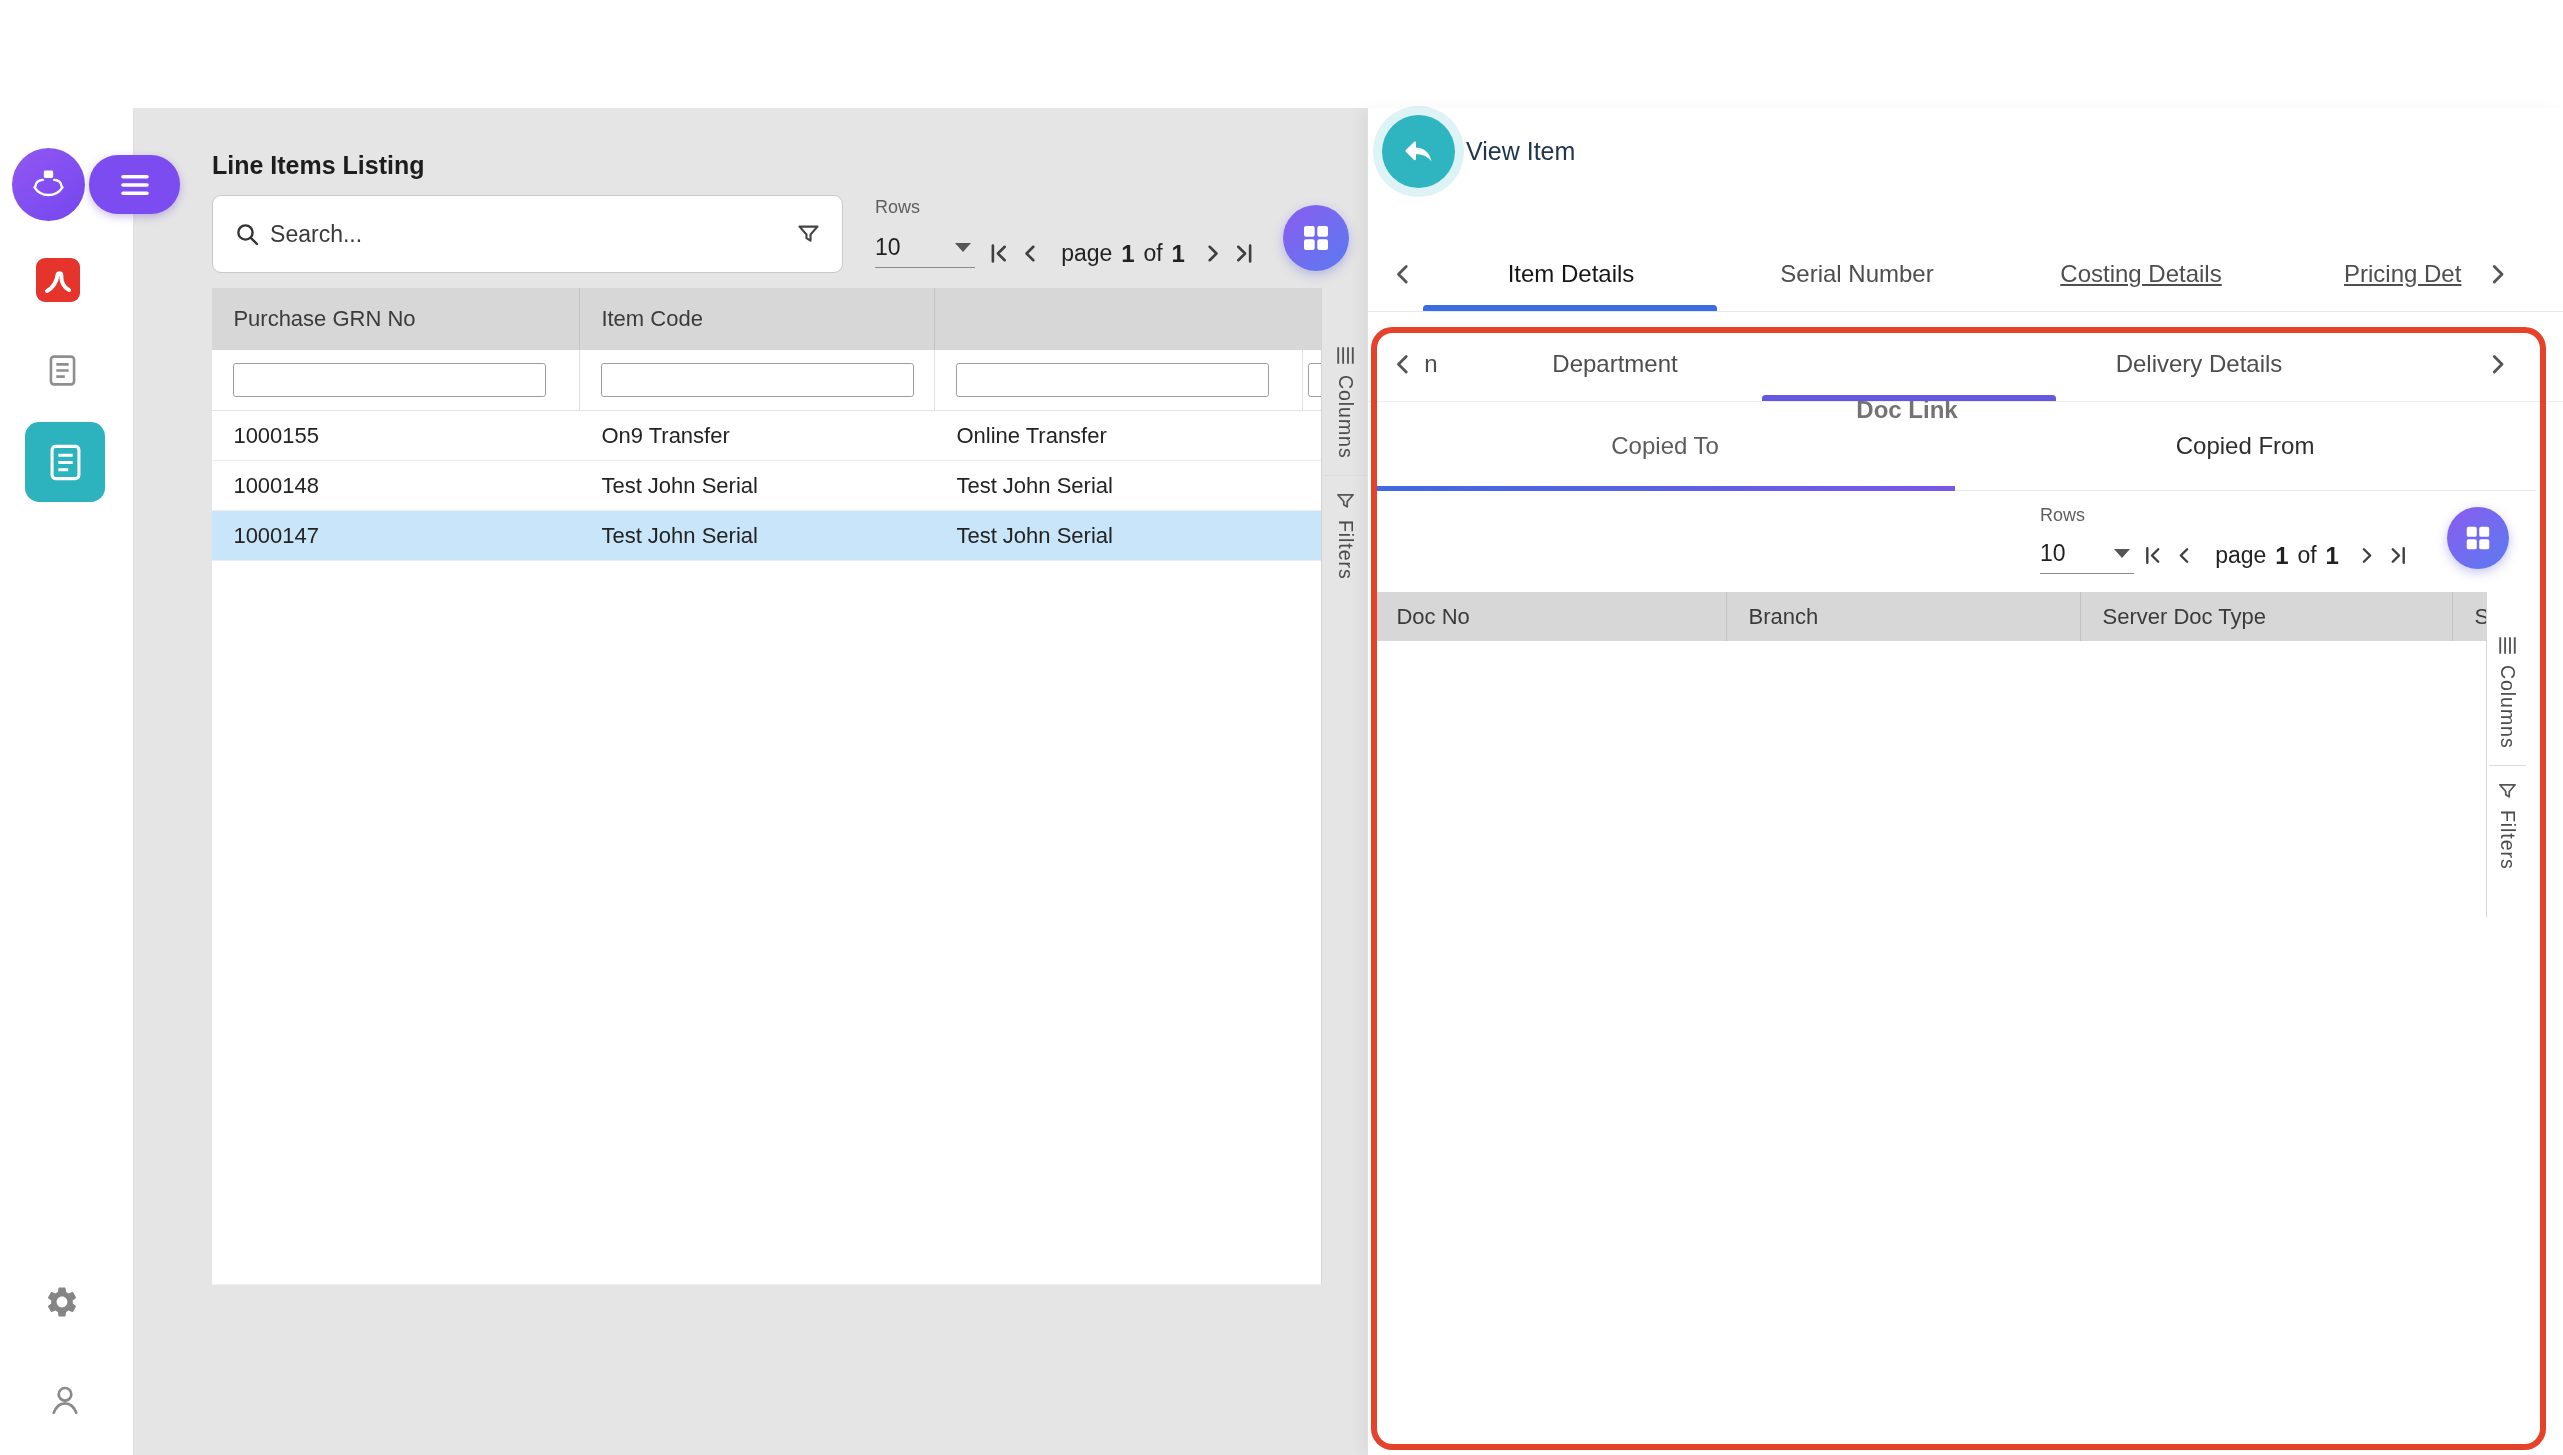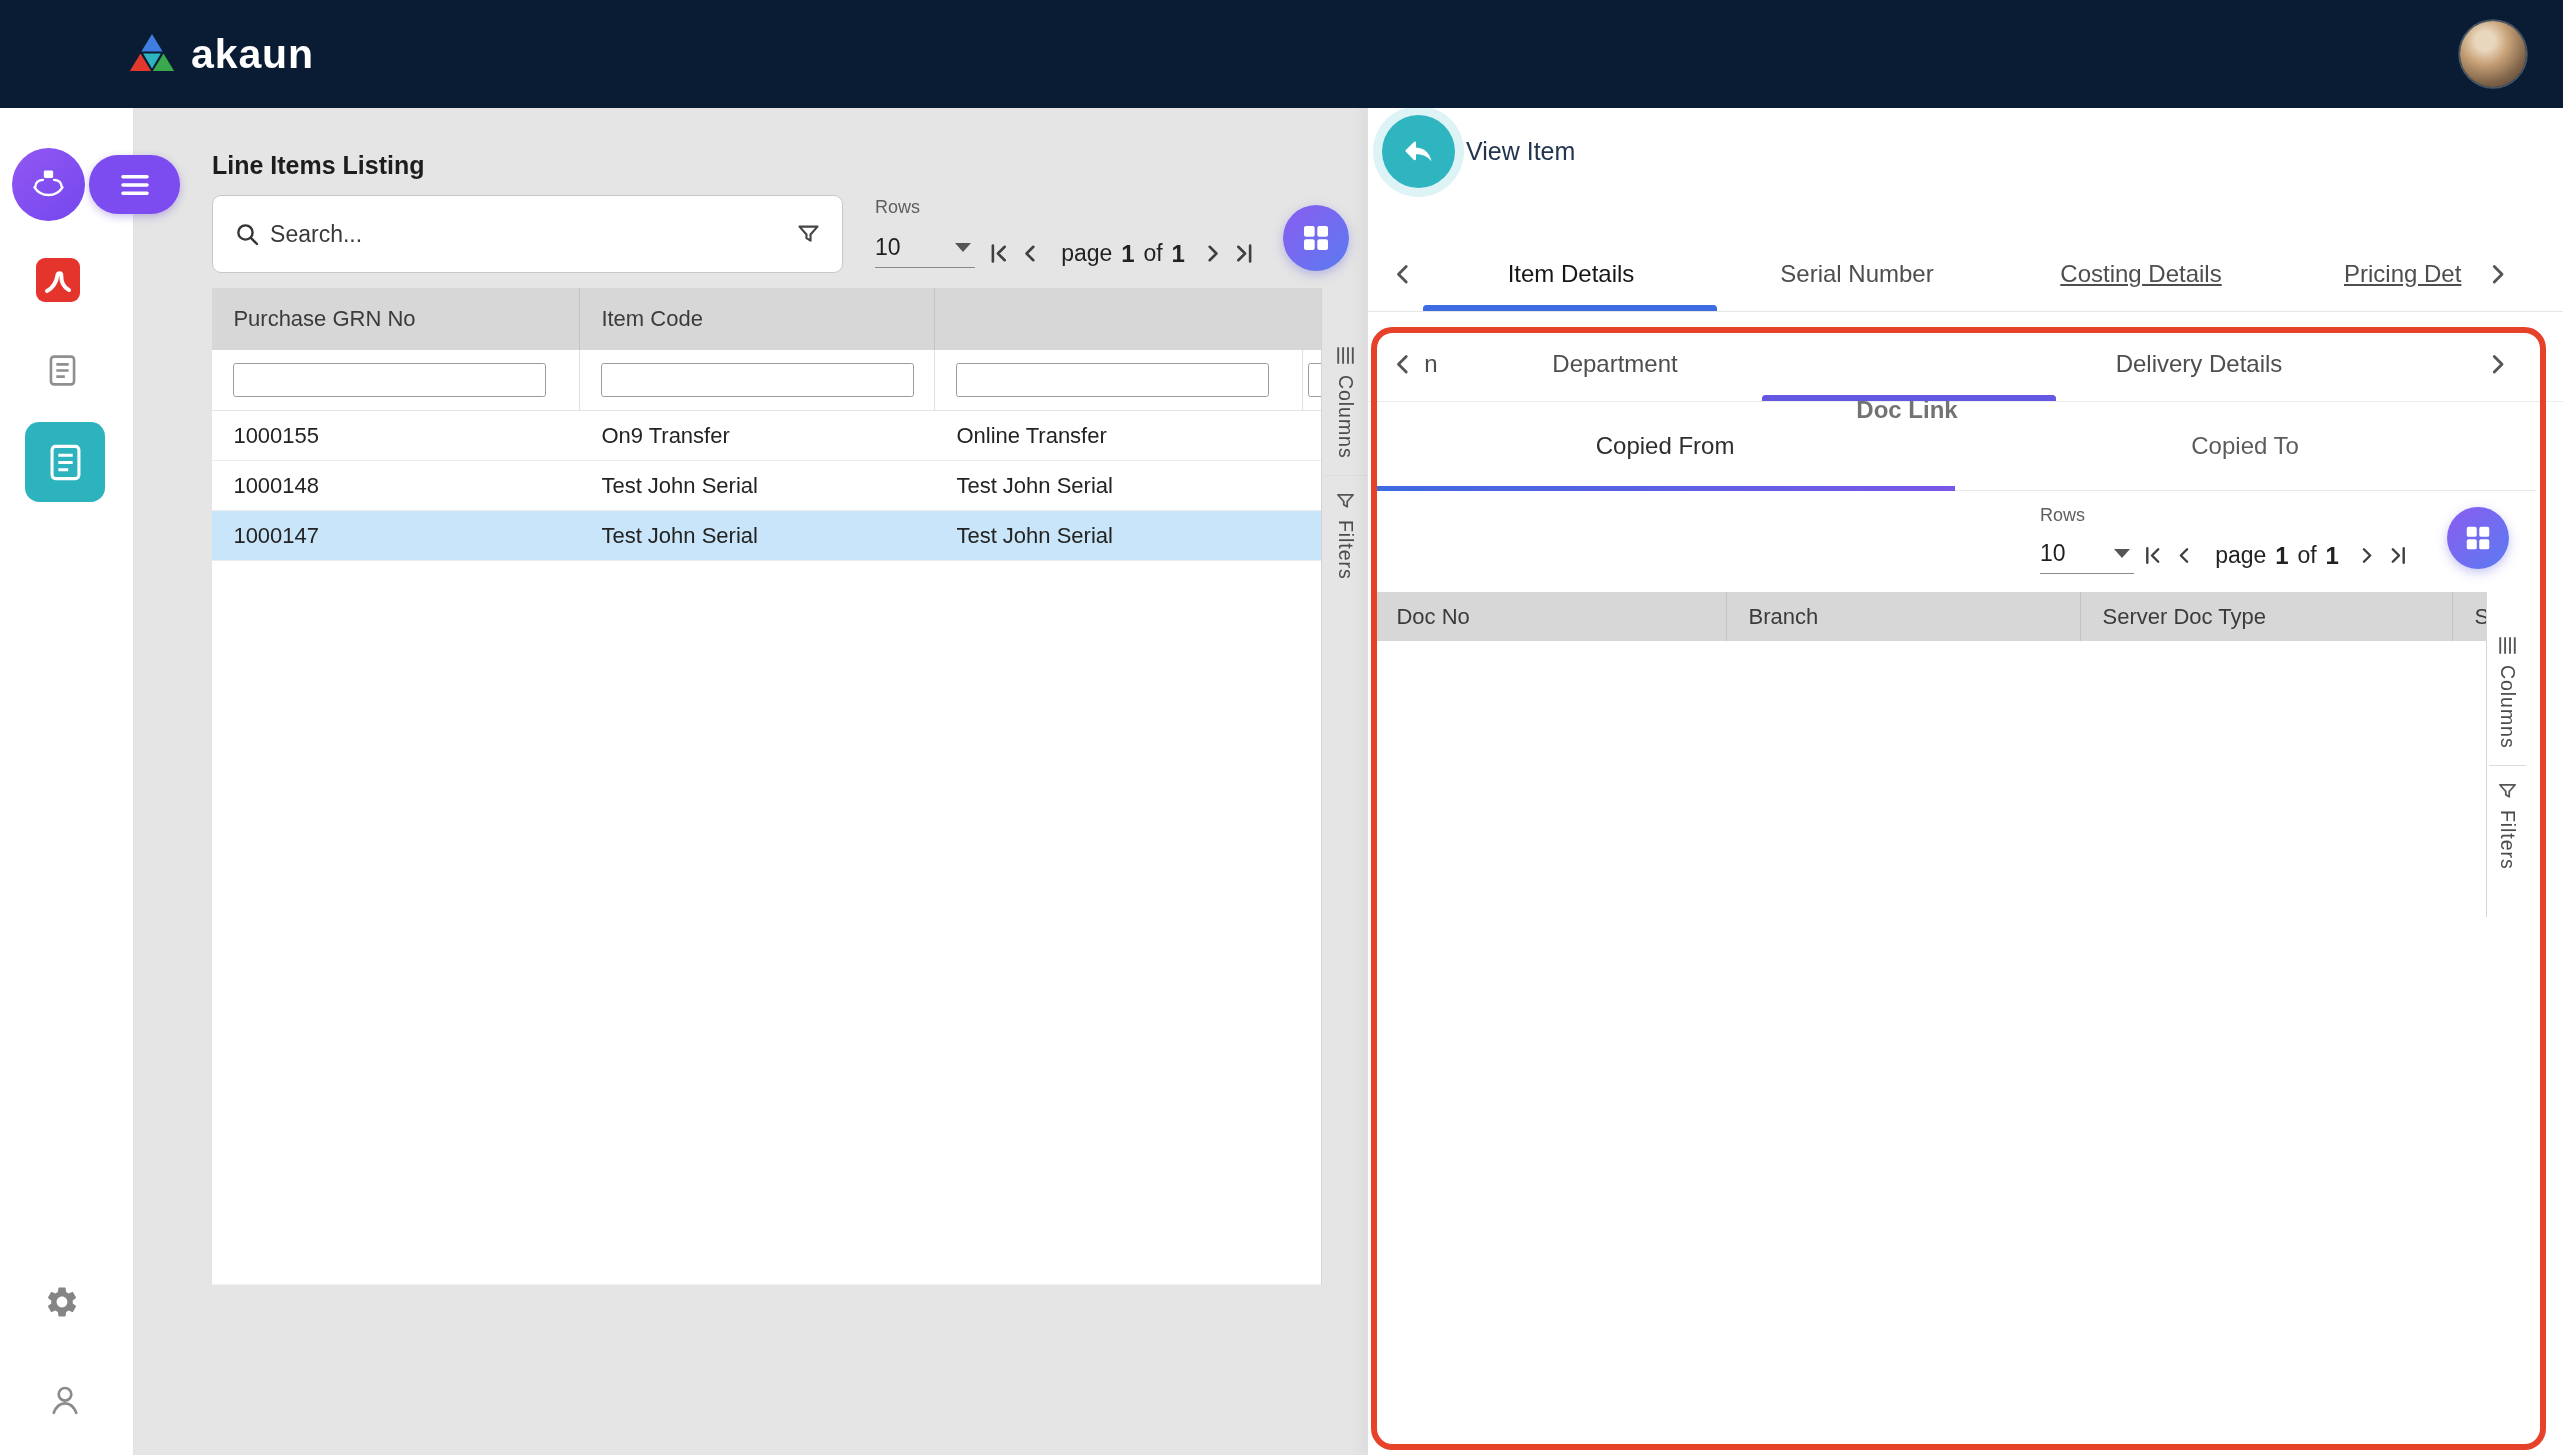--- a/index.html
+++ b/index.html
@@ -108,34 +108,20 @@
   .rc1{width:352px;} .rc2{width:354px;} .rc3{width:372px;} .rc4{flex:1;}
 
   .annotation { position:absolute; left:1371px; top:327px; width:1175px; height:1123px;
     border:6.2px solid #e64129; border-radius:21.4px; z-index:60; pointer-events:none; }
 </style>
 </head>
 <body>
 
 <div id="app">
 
-  <header class="navbar">
-    <div class="brand">
-      <span>
-        <svg viewBox="0 0 52 46" width="46" height="41">
-          <polygon points="26,2 38,22 14,22" fill="#3f7de0"></polygon>
-          <polygon points="13,24 25,44 1,44" fill="#e2392f"></polygon>
-          <polygon points="39,24 51,44 27,44" fill="#3aa84c"></polygon>
-          <polygon points="16,24 36,24 26,41" fill="#2cb4bf"></polygon>
-        </svg>
-      </span>
-      <span class="brand-name">akaun</span>
-    </div>
-    <div class="avatar"></div>
-  </header>
 
   <aside class="sidebar">
     <div class="sb-circle">
       <svg viewBox="0 0 44 44" width="41" height="41" fill="none" stroke="#fff" stroke-width="2.6" stroke-linecap="round">
         <rect x="17" y="7" width="10" height="8" rx="1.5" fill="#fff" stroke="none"></rect>
         <path d="M8 24c0-4 3.5-7 8-7M36 24c0-4-3.5-7-8-7"></path>
         <path d="M7 25c3.5 5.5 9 8.2 15 8.2S33.5 30.5 37 25"></path>
       </svg>
     </div>
     <div class="sb-pill">
@@ -326,22 +312,22 @@
       <span class="tabspan" style="left:831px;">Delivery Details</span>
       <span class="tab-chev" style="left:1115px;">
         <svg viewBox="0 0 24 24" width="28.5" height="28.5" fill="none" stroke="#555" stroke-width="2.4" stroke-linecap="round" stroke-linejoin="round">
             <path d="M9.5 5.5l6.5 6.5-6.5 6.5"></path>
           </svg>
       </span>
       <div class="underline u-purple" style="left:394px; width:294px;"></div>
     </div>
 
     <div class="copyrow">
+      <div class="copy-tab">Copied To</div>
       <div class="copy-tab active">Copied From</div>
-      <div class="copy-tab">Copied To</div>
       <div class="u-grad"></div>
     </div>
 
     <div class="rows-label" style="left:672px; top:397px;">Rows</div>
     <div class="rows-select" style="left:672px; top:425px; width:94px;">
       <span>10</span>
       <div class="caret"></div>
     </div>
     <div class="pager" style="left:768px; top:427px;">
       <span class="pg-btn">

